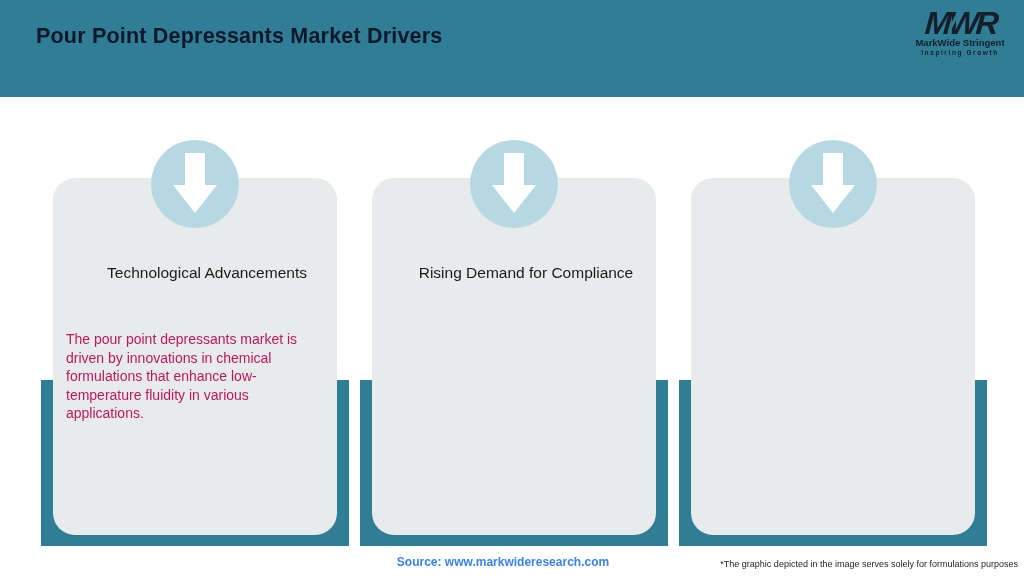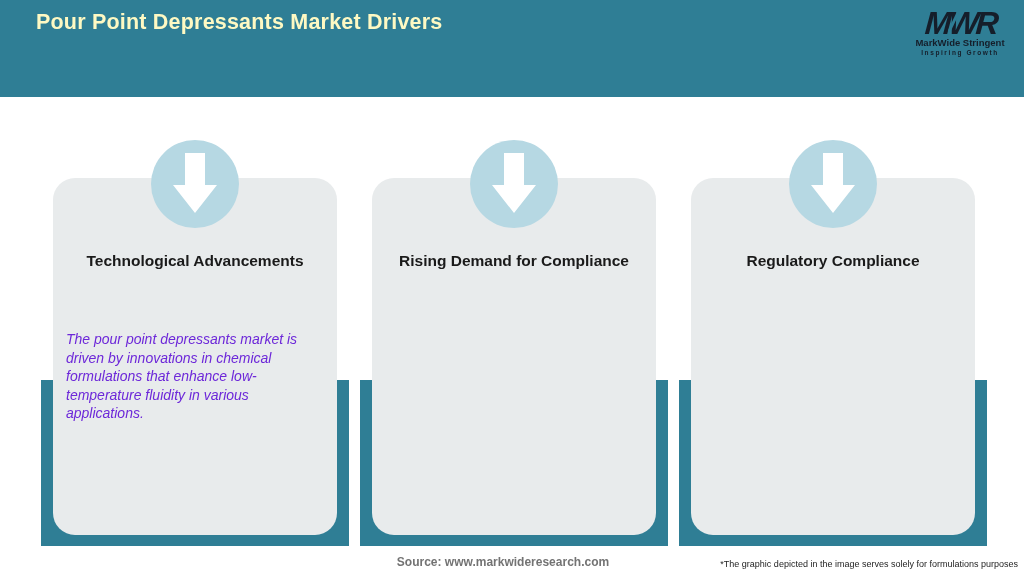--- a/index.html
+++ b/index.html
@@ -11,22 +11,22 @@
     overflow: hidden;
   }
 
   
   .header {
     position: absolute; left: 0; top: 0;
     width: 1024px; height: 97px;
     background: #2f7e95;
   }
   .page-title {
-    position: absolute; left: 36px; top: 10px;
-    color: #fef9c3;
+    position: absolute; left: 36px; top: 24px;
+    color: #0f172a;
     font-size: 21.5px;
     font-weight: bold;
     letter-spacing: 0.2px;
     margin: 0;
   }
   .logo {
     position: absolute; right: 14px; top: 6px;
     width: 100px;
     text-align: center;
     color: #151e2a;
@@ -91,44 +91,43 @@
     border-radius: 50%;
     background: #b6d8e3;
   }
   .circle svg { display: block; }
   .card-title {
     position: absolute;
     left: 12px; top: 252px;
     width: 284px;
     text-align: center;
     font-size: 15.5px;
-    font-weight: bold;
+    font-weight: normal;
     color: #1a1a1a;
-    margin: 0;
+    margin: 12px;
   }
   .card-desc {
     position: absolute;
     left: 25px; top: 330px;
     width: 260px;
     font-size: 14px;
     line-height: 18.5px;
-    color: #6d28d9;
+    color: #be185d;
     margin: 0;
-    font-style: italic;
   }
 
   
   .source {
     position: absolute;
     left: 353px; top: 555px;
     width: 300px;
     text-align: center;
     font-size: 12px;
     font-weight: bold;
-    color: #737373;
+    color: #3b82f6;
   }
   .disclaimer {
     position: absolute;
     right: 6px; top: 559px;
     font-size: 9px;
     color: #1e1e1e;
   }
 </style>
 </head>
 <body>
@@ -169,17 +168,16 @@
 </div>
 
 <div class="col col-3">
   <div class="band"></div>
   <div class="card"></div>
   <div class="circle">
     <svg width="88" height="88" viewBox="0 0 88 88">
       <polygon points="34,13 54,13 54,45 66,45 44,73 22,45 34,45" fill="#ffffff"></polygon>
     </svg>
   </div>
-  <h2 class="card-title">Regulatory Compliance</h2>
 </div>
 
 <div class="source">Source: www.markwideresearch.com</div>
 <div class="disclaimer">*The graphic depicted in the image serves solely for formulations purposes</div>
 
 </body></html>

